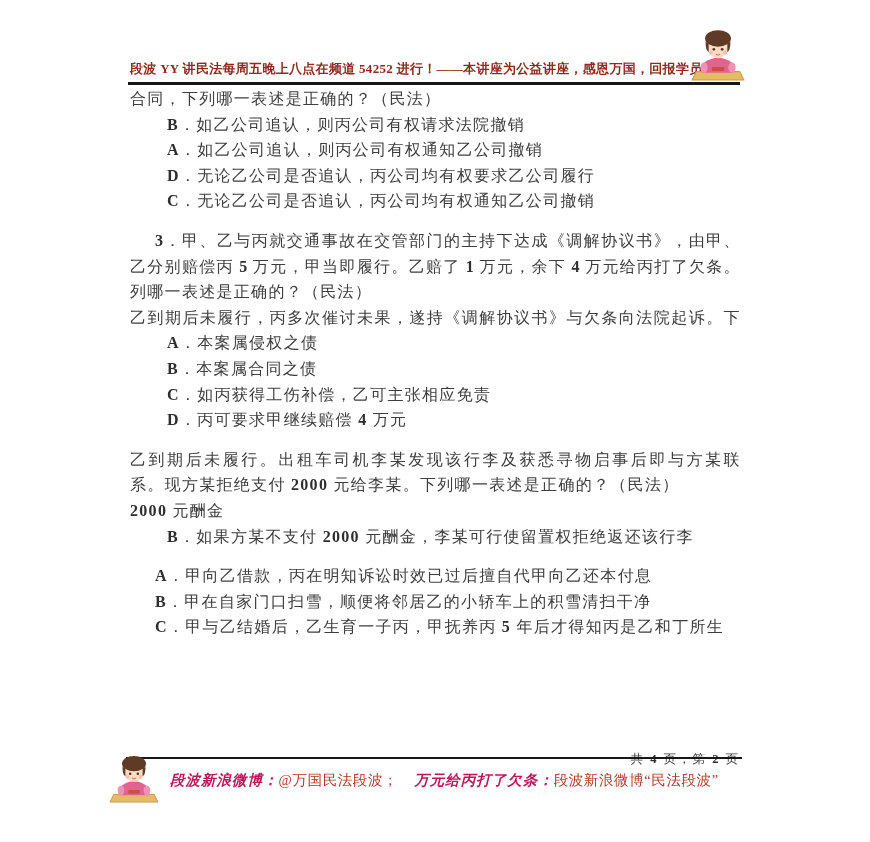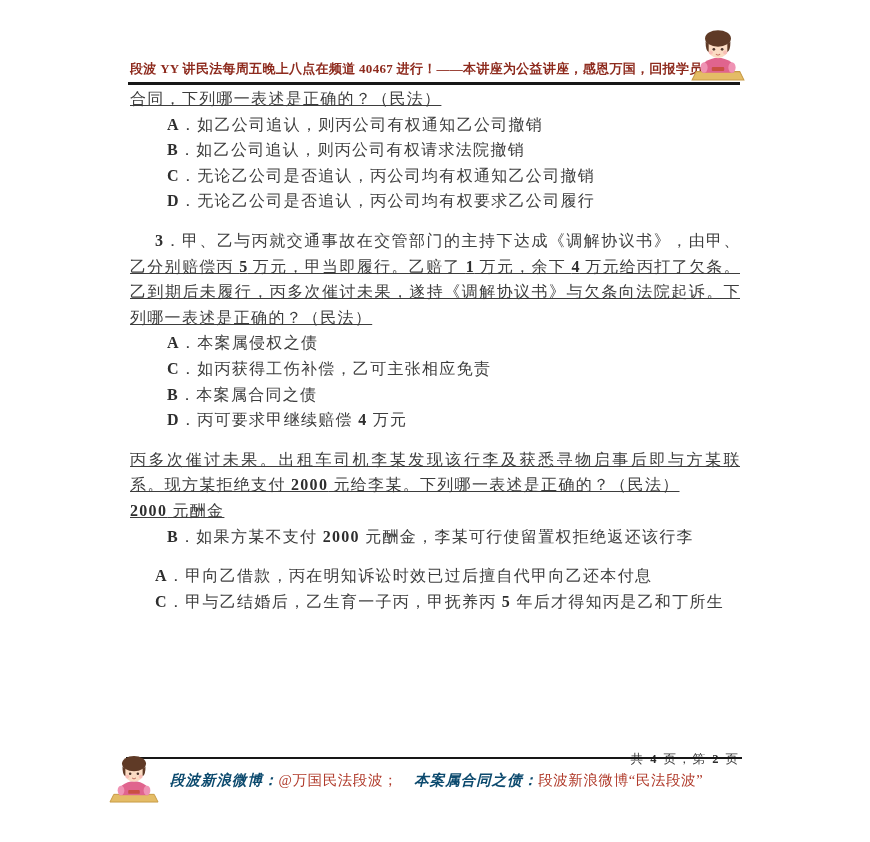--- a/index.html
+++ b/index.html
@@ -36,51 +36,51 @@
   }
   .line{
     line-height:25.6px;height:25.6px;overflow:hidden;
     letter-spacing:1.3px;white-space:nowrap;
   }
   .line.fill{
     text-align:justify;text-align-last:justify;
     text-justify:inter-character;
     white-space:normal;letter-spacing:0.4px;
   }
-  .ind0{padding-left:0;text-decoration:underline;}
+  .ind0{padding-left:0;}
   .ind1{padding-left:25px;}
   .ind2{padding-left:37px;}
   .gap{height:14px;}
   .b{font-weight:bold;color:#2e2e2e;}
 
   
   .footer-pageinfo{
     position:absolute;left:130px;top:751px;width:610px;
     text-align:right;font-size:12.5px;letter-spacing:2px;color:var(--ink);
   }
   .footer-rule{
     position:absolute;left:126px;top:757px;width:616px;height:2px;
     background:var(--rule);
   }
   .footer-contact{
     position:absolute;left:170px;top:771px;white-space:nowrap;
     font-size:14.5px;letter-spacing:0.6px;color:var(--footer-red);
   }
   .footer-contact .lbl{
-    font-weight:bold;font-style:italic;color:#0c4a6e;letter-spacing:1px;
+    font-weight:bold;font-style:italic;color:#be185d;letter-spacing:1px;
   }
   .footer-contact .val{color:#b03a2a;}
   .footer-contact .lbl2{margin-left:16px;}
 </style>
 </head>
 <body>
 
 <div class="page">
 
-  <div class="header-banner">段波 YY 讲民法每周五晚上八点在频道 40467 进行！——本讲座为公益讲座，感恩万国，回报学员</div>
+  <div class="header-banner">段波 YY 讲民法每周五晚上八点在频道 54252 进行！——本讲座为公益讲座，感恩万国，回报学员</div>
   <div class="header-rule"></div>
 
   <span class="avatar-top">
     <svg width="54" height="58" viewBox="0 0 52 56" xmlns="http://www.w3.org/2000/svg">
       <path d="M5 45 L47 45 L51 53 L1 53 Z" fill="#e4bc66" stroke="#c79a45" stroke-width="1"></path>
       <path d="M13 36 Q26 27 39 36 L41 46 L11 46 Z" fill="#e0648e"></path>
       <ellipse cx="12.5" cy="41" rx="3.5" ry="5" fill="#ef93b4"></ellipse>
       <ellipse cx="39.5" cy="41" rx="3.5" ry="5" fill="#ef93b4"></ellipse>
       <circle cx="26" cy="22" r="10" fill="#fbdcc3"></circle>
       <ellipse cx="26" cy="13" rx="12.5" ry="8" fill="#5f3a26"></ellipse>
@@ -90,40 +90,41 @@
       <circle cx="30" cy="23.5" r="1.3" fill="#4a332a"></circle>
       <circle cx="19" cy="26.5" r="2" fill="#f6b0b0" opacity="0.7"></circle>
       <circle cx="33" cy="26.5" r="2" fill="#f6b0b0" opacity="0.7"></circle>
       <path d="M24 28 Q26 30 28 28" stroke="#c06a5a" stroke-width="1" fill="none"></path>
       <rect x="20" y="40.5" width="12" height="4" rx="1" fill="#c94f43"></rect>
     </svg>
   </span>
 
   <div class="doc-body">
       <div class="line ind0">合同，下列哪一表述是正确的？（民法）</div>
+      <div class="line ind2"><span class="b">B</span>．如乙公司追认，则丙公司有权请求法院撤销</div>
       <div class="line ind2"><span class="b">A</span>．如乙公司追认，则丙公司有权通知乙公司撤销</div>
-      <div class="line ind2"><span class="b">B</span>．如乙公司追认，则丙公司有权请求法院撤销</div>
+      <div class="line ind2"><span class="b">D</span>．无论乙公司是否追认，丙公司均有权要求乙公司履行</div>
       <div class="line ind2"><span class="b">C</span>．无论乙公司是否追认，丙公司均有权通知乙公司撤销</div>
-      <div class="line ind2"><span class="b">D</span>．无论乙公司是否追认，丙公司均有权要求乙公司履行</div>
       <div class="gap"></div>
       <div class="line ind1 fill"><span class="b">3</span>．甲、乙与丙就交通事故在交管部门的主持下达成《调解协议书》，由甲、</div>
       <div class="line ind0 fill">乙分别赔偿丙 <span class="b">5</span> 万元，甲当即履行。乙赔了 <span class="b">1</span> 万元，余下 <span class="b">4</span> 万元给丙打了欠条。</div>
+      <div class="line ind0">列哪一表述是正确的？（民法）</div>
       <div class="line ind0 fill">乙到期后未履行，丙多次催讨未果，遂持《调解协议书》与欠条向法院起诉。下</div>
-      <div class="line ind0">列哪一表述是正确的？（民法）</div>
       <div class="line ind2"><span class="b">A</span>．本案属侵权之债</div>
+      <div class="line ind2"><span class="b">B</span>．本案属合同之债</div>
       <div class="line ind2"><span class="b">C</span>．如丙获得工伤补偿，乙可主张相应免责</div>
-      <div class="line ind2"><span class="b">B</span>．本案属合同之债</div>
       <div class="line ind2"><span class="b">D</span>．丙可要求甲继续赔偿 <span class="b">4</span> 万元</div>
       <div class="gap"></div>
-      <div class="line ind0 fill">丙多次催讨未果。出租车司机李某发现该行李及获悉寻物启事后即与方某联</div>
+      <div class="line ind0 fill">乙到期后未履行。出租车司机李某发现该行李及获悉寻物启事后即与方某联</div>
       <div class="line ind0">系。现方某拒绝支付 <span class="b">2000</span> 元给李某。下列哪一表述是正确的？（民法）</div>
       <div class="line ind0"><span class="b">2000</span> 元酬金</div>
       <div class="line ind2"><span class="b">B</span>．如果方某不支付 <span class="b">2000</span> 元酬金，李某可行使留置权拒绝返还该行李</div>
       <div class="gap"></div>
       <div class="line ind1"><span class="b">A</span>．甲向乙借款，丙在明知诉讼时效已过后擅自代甲向乙还本付息</div>
+      <div class="line ind1"><span class="b">B</span>．甲在自家门口扫雪，顺便将邻居乙的小轿车上的积雪清扫干净</div>
       <div class="line ind1"><span class="b">C</span>．甲与乙结婚后，乙生育一子丙，甲抚养丙 <span class="b">5</span> 年后才得知丙是乙和丁所生</div>
     </div>
 
   <div class="footer-pageinfo">共 <span class="b">4</span> 页，第 <span class="b">2</span> 页</div>
   <div class="footer-rule"></div>
 
   <span class="avatar-bottom">
     <svg width="50" height="54" viewBox="0 0 52 56" xmlns="http://www.w3.org/2000/svg">
       <path d="M5 45 L47 45 L51 53 L1 53 Z" fill="#e4bc66" stroke="#c79a45" stroke-width="1"></path>
       <path d="M13 36 Q26 27 39 36 L41 46 L11 46 Z" fill="#e0648e"></path>
@@ -136,16 +137,16 @@
       <circle cx="22" cy="23.5" r="1.3" fill="#4a332a"></circle>
       <circle cx="30" cy="23.5" r="1.3" fill="#4a332a"></circle>
       <circle cx="19" cy="26.5" r="2" fill="#f6b0b0" opacity="0.7"></circle>
       <circle cx="33" cy="26.5" r="2" fill="#f6b0b0" opacity="0.7"></circle>
       <path d="M24 28 Q26 30 28 28" stroke="#c06a5a" stroke-width="1" fill="none"></path>
       <rect x="20" y="40.5" width="12" height="4" rx="1" fill="#c94f43"></rect>
     </svg>
   </span>
 
   <div class="footer-contact">
-    <span class="lbl">段波新浪微博：</span><span class="val">@万国民法段波；</span><span class="lbl lbl2">本案属合同之债：</span><span class="val">段波新浪微博“民法段波”</span>
+    <span class="lbl">段波新浪微博：</span><span class="val">@万国民法段波；</span><span class="lbl lbl2">万元给丙打了欠条：</span><span class="val">段波新浪微博“民法段波”</span>
   </div>
 
 </div>
 
 </body></html>

